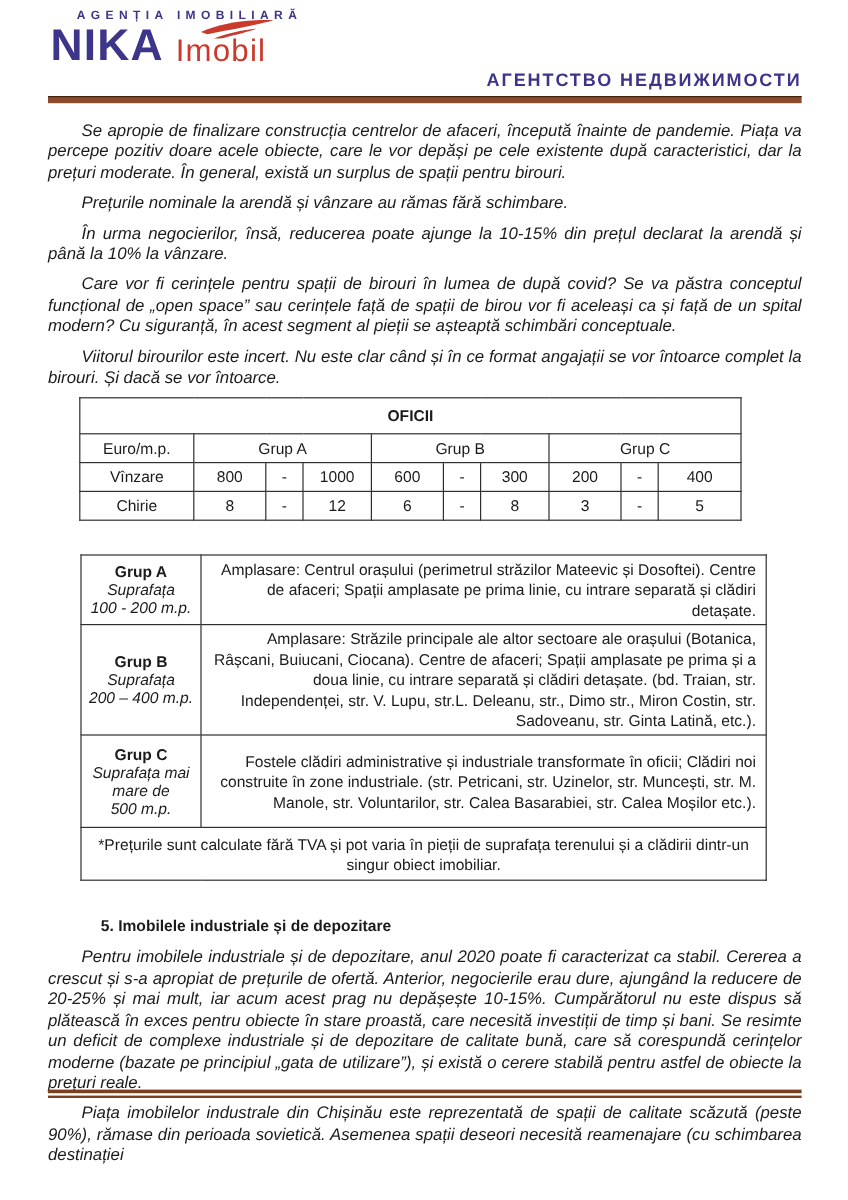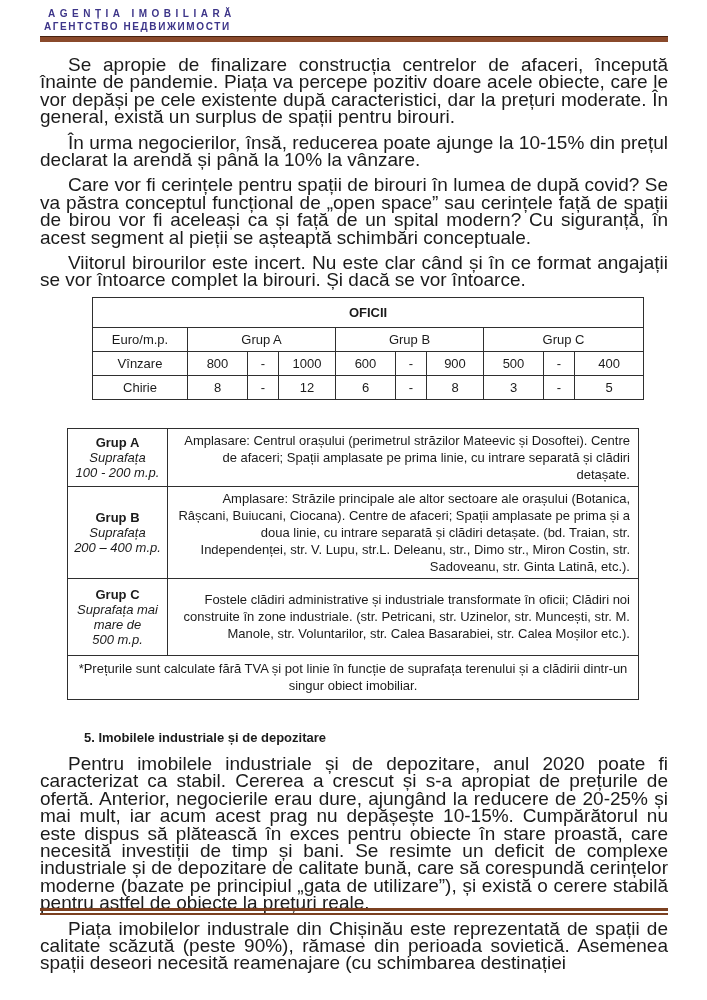--- a/index.html
+++ b/index.html
@@ -2,37 +2,37 @@
 <html><head>
 <meta charset="utf-8">
 <style>
   html,body{margin:0;padding:0;background:#fff;}
   body{width:707px;height:1000px;overflow:hidden;
        font-family:"Liberation Sans","DejaVu Sans",sans-serif;color:#1b1b1b;}
   .page{position:relative;width:707px;height:1000px;padding:6px 39px 0 40px;box-sizing:border-box;}
 
   
   .logo-block{padding-left:2px;}
-  .tagline-top{color:#3d3589;font-weight:bold;font-size:10px;letter-spacing:4.5px;margin:2px 0 0 6px;}
+  .tagline-top{color:#3d3589;font-weight:bold;font-size:10px;letter-spacing:4.5px;margin:2px 0 0 22px;}
   .logo-row{display:flex;align-items:flex-end;margin-top:0;}
   .logo-nika{color:#3d3589;font-weight:bold;font-size:37px;line-height:38px;letter-spacing:1px;}
   .logo-imobil{position:relative;color:#c9392c;font-size:26px;line-height:26px;margin-left:10px;margin-bottom:2px;letter-spacing:1px;}
   .swoosh{position:absolute;left:10px;top:-13px;width:78px;height:16px;}
-  .tagline-bottom{color:#3d3589;font-weight:bold;font-size:10px;letter-spacing:1.6px;margin:2px 0 0 2px;}
+  .tagline-bottom{color:#3d3589;font-weight:bold;font-size:15px;letter-spacing:1.6px;margin:2px 0 0 2px;text-align:right;}
   .brand-rule{height:5px;background:#8a4a2b;border-top:1px solid #46210f;margin-top:4px;}
 
   
   .content{margin-top:14px;}
-  p.para{font-size:19px;line-height:17.4px;text-align:justify;text-indent:28px;margin:0 0 8px 0;}
+  p.para{font-size:14px;line-height:17.4px;text-align:justify;text-indent:28px;margin:0 0 8px 0;font-style:italic;}
   h3.sec{font-size:13px;font-weight:bold;margin:30px 0 10px 44px;}
 
   
   table{border-collapse:collapse;table-layout:fixed;font-size:13px;}
   td{border:1px solid #2f2f2f;text-align:center;vertical-align:middle;padding:2px 4px;box-sizing:border-box;}
-  .oficii{width:551px;margin:2px 0 0 52px;}
+  .oficii{width:551px;margin:2px 0 0 26px;}
   .oficii td{height:24px;}
   .oficii .title{font-weight:bold;height:30px;}
   .it{}
   .groups{width:572px;margin:28px 0 0 27px;}
   .groups .gname{width:100px;font-weight:bold;}
   .groups .garea{font-weight:normal;font-style:italic;white-space:pre-line;}
   .groups .gdesc{line-height:17px;padding:3px 8px;text-align:right;}
   .row-a td{height:58px;}
   .row-b td{height:85px;}
   .row-c td{height:77px;}
@@ -44,26 +44,37 @@
   .footer-text{margin-top:5px;text-align:center;color:#2e74b5;font-weight:bold;font-size:11.5px;line-height:16px;}
   .footer-text a{color:#2e74b5;text-decoration:underline;}
 </style>
 </head>
 <body>
 
 <div class="page">
 
   <div class="logo-block">
     <div class="tagline-top">AGENȚIA IMOBILIARĂ</div>
+    <div class="logo-row">
+      <span class="logo-nika">NIKA</span>
+      <span class="logo-imobil">
+        <svg class="swoosh" viewBox="0 0 78 18" xmlns="http://www.w3.org/2000/svg">
+          <path d="M8 12 C 26 4, 50 0, 76 1 C 62 5, 36 10, 14 14 Z" fill="#c9392c"></path>
+          <path d="M20 18 C 34 13, 48 10, 60 9 C 48 13, 34 16, 24 19 Z" fill="#c9392c"></path>
+        </svg>
+        <span>Imobil</span>
+      </span>
+    </div>
     <div class="tagline-bottom">АГЕНТСТВО НЕДВИЖИМОСТИ</div>
   </div>
   <div class="brand-rule"></div>
 
   <div class="content">
     <p class="para">Se apropie de finalizare construcția centrelor de afaceri, începută înainte de pandemie. Piața va percepe pozitiv doare acele obiecte, care le vor depăși pe cele existente după caracteristici, dar la prețuri moderate. În general, există un surplus de spații pentru birouri.</p>
+    <p class="para">Prețurile nominale la arendă și vânzare au rămas fără schimbare.</p>
     <p class="para">În urma negocierilor, însă, reducerea poate ajunge la 10-15% din prețul declarat la arendă și până la 10% la vânzare.</p>
     <p class="para">Care vor fi cerințele pentru spații de birouri în lumea de după covid? Se va păstra conceptul funcțional de „open space” sau cerințele față de spații de birou vor fi aceleași ca și față de un spital modern? Cu siguranță, în acest segment al pieții se așteaptă schimbări conceptuale.</p>
     <p class="para">Viitorul birourilor este incert. Nu este clar când și în ce format angajații se vor întoarce complet la birouri. Și dacă se vor întoarce.</p>
 
     <table class="oficii">
       <colgroup>
         <col style="width:95px">
           <col style="width:60px">
           <col style="width:31px">
           <col style="width:57px">
@@ -84,22 +95,22 @@
         <td colspan="3">Grup B</td>
         <td colspan="3">Grup C</td>
       </tr>
       <tr>
         <td class="it">Vînzare</td>
         <td>800</td>
         <td>-</td>
         <td>1000</td>
         <td>600</td>
         <td>-</td>
-        <td>900</td>
-        <td>500</td>
+        <td>300</td>
+        <td>200</td>
         <td>-</td>
         <td>400</td>
       </tr>
       <tr>
         <td class="it">Chirie</td>
         <td>8</td>
         <td>-</td>
         <td>12</td>
         <td>6</td>
         <td>-</td>
@@ -132,21 +143,21 @@
       <tr class="row-c">
         <td class="gname">
           <div>Grup C</div>
           <div class="garea">Suprafața mai
 mare de
 500 m.p.</div>
         </td>
         <td class="gdesc">Fostele clădiri administrative și industriale transformate în oficii; Clădiri noi construite în zone industriale. (str. Petricani, str. Uzinelor, str. Muncești, str. M. Manole, str. Voluntarilor, str. Calea Basarabiei, str. Calea Moșilor etc.).</td>
       </tr>
       <tr>
-        <td colspan="2" class="fnote">*Prețurile sunt calculate fără TVA și pot linie în funcție de suprafața terenului și a clădirii dintr-un singur obiect imobiliar.</td>
+        <td colspan="2" class="fnote">*Prețurile sunt calculate fără TVA și pot varia în pieții de suprafața terenului și a clădirii dintr-un singur obiect imobiliar.</td>
       </tr>
     </tbody>
       </table>
 
     <h3 class="sec">5. Imobilele industriale și de depozitare</h3>
     <p class="para">Pentru imobilele industriale și de depozitare, anul 2020 poate fi caracterizat ca stabil. Cererea a crescut și s-a apropiat de prețurile de ofertă. Anterior, negocierile erau dure, ajungând la reducere de 20-25% și mai mult, iar acum acest prag nu depășește 10-15%. Cumpărătorul nu este dispus să plătească în exces pentru obiecte în stare proastă, care necesită investiții de timp și bani. Se resimte un deficit de complexe industriale și de depozitare de calitate bună, care să corespundă cerințelor moderne (bazate pe principiul „gata de utilizare”), și există o cerere stabilă pentru astfel de obiecte la prețuri reale.</p>
     <p class="para">Piața imobilelor industrale din Chișinău este reprezentată de spații de calitate scăzută (peste 90%), rămase din perioada sovietică. Asemenea spații deseori necesită reamenajare (cu schimbarea destinației</p>
   </div>
 
   <div class="footer">

